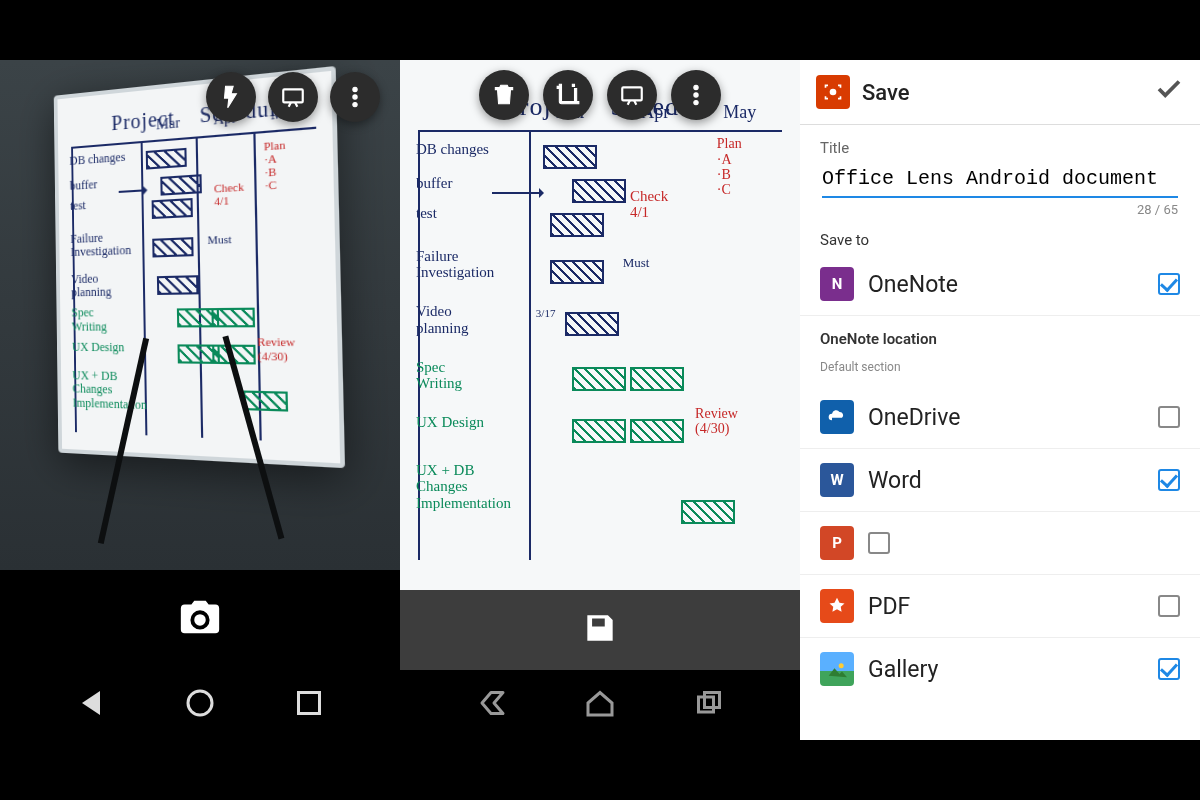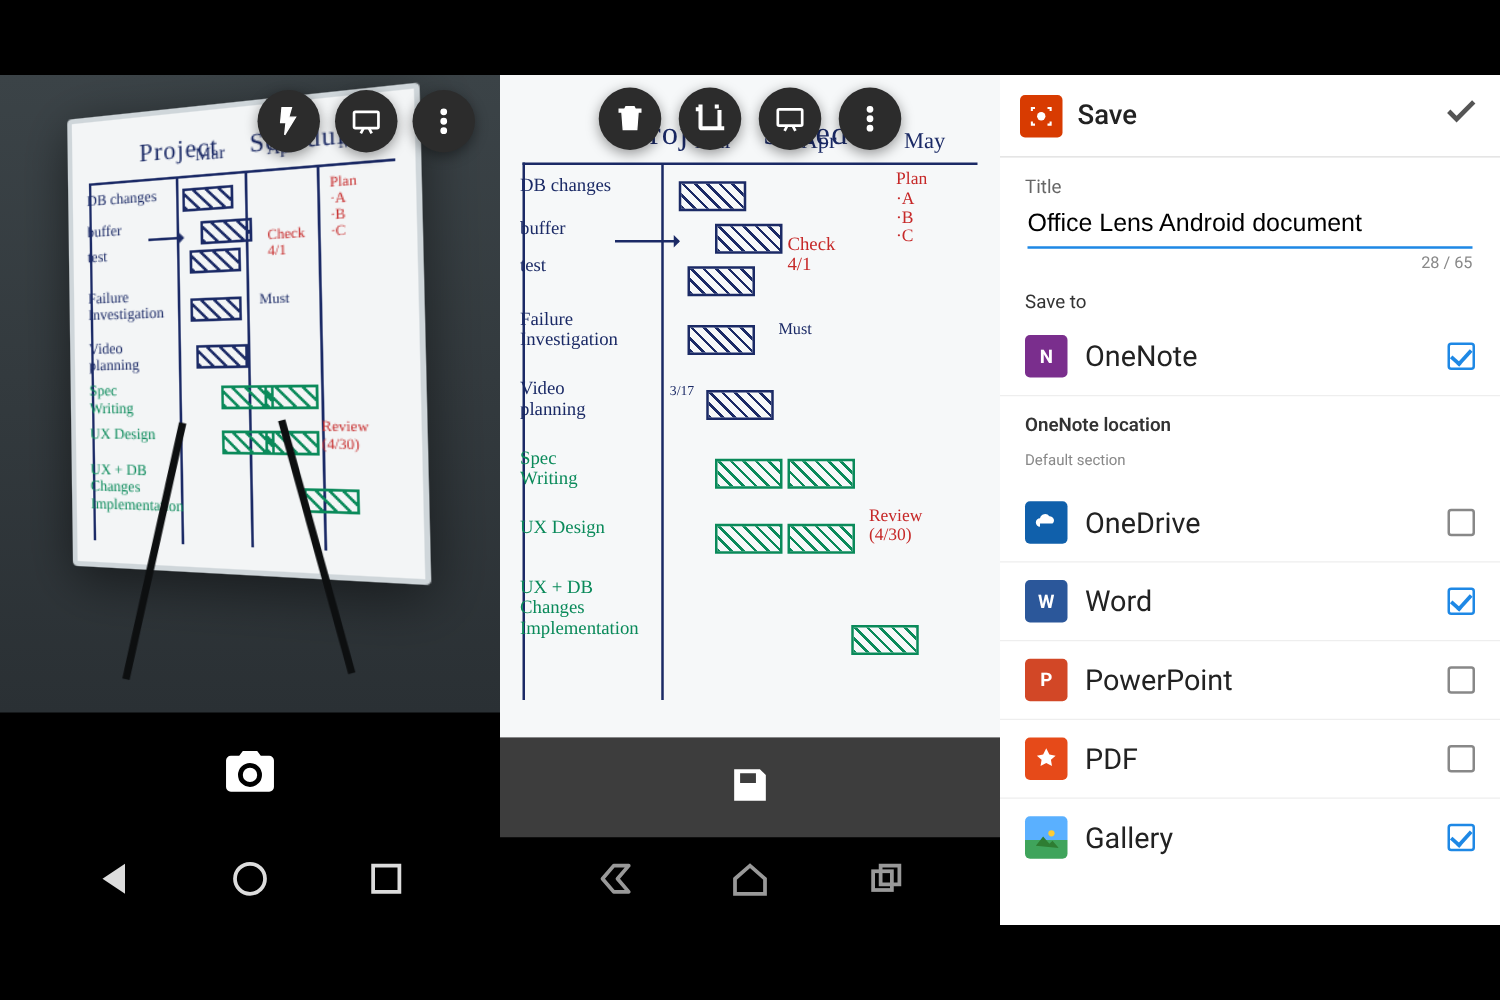--- a/index.html
+++ b/index.html
@@ -163,20 +163,21 @@
     color:#fff;font-weight:700;font-size:16px;
   }
   .s3-section-label{
     font-size:15px; color:#666; padding:14px 20px 4px;
   }
   .s3-title-input{
     margin:0 22px; width:calc(100% - 44px);
     border:none; border-bottom:2px solid #1e88e5;
     font-size:20px; padding:6px 0;
     outline:none;
+    font-family:Liberation Mono, monospace;
   }
   .s3-counter{ text-align:right; font-size:13px; color:#888; padding:4px 22px 0; }
   .s3-row{
     display:flex; align-items:center; gap:14px;
     padding:14px 20px;
     border-bottom:1px solid #eee;
   }
   .s3-row .label{flex:1; font-size:23px;}
   .s3-sub{ color:#888; font-size:12px; padding:8px 20px 12px; }
   .cb{
@@ -465,21 +466,20 @@
         <div class="label">OneDrive</div>
         <div class="cb"></div>
       </div>
       <div class="s3-row">
         <div class="ic-sq bg-word">W</div>
         <div class="label">Word</div>
         <div class="cb checked"></div>
       </div>
       <div class="s3-row">
         <div class="ic-sq bg-ppt">P</div>
-        <div class="label">PowerPoint</div>
         <div class="cb"></div>
       </div>
       <div class="s3-row">
         <div class="ic-sq bg-pdf">
           <svg viewBox="0 0 24 24" width="20" height="20" fill="#fff">
               <path d="M12 2l3 6 6 1-4.5 4 1 6-5.5-3-5.5 3 1-6L3 9l6-1z"></path>
             </svg>
         </div>
         <div class="label">PDF</div>
         <div class="cb"></div>

